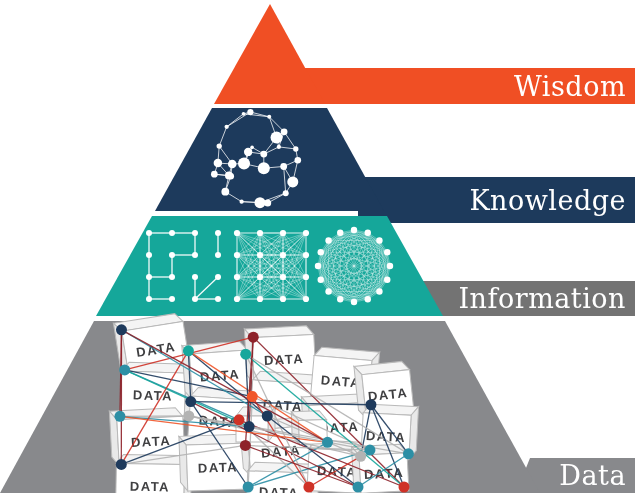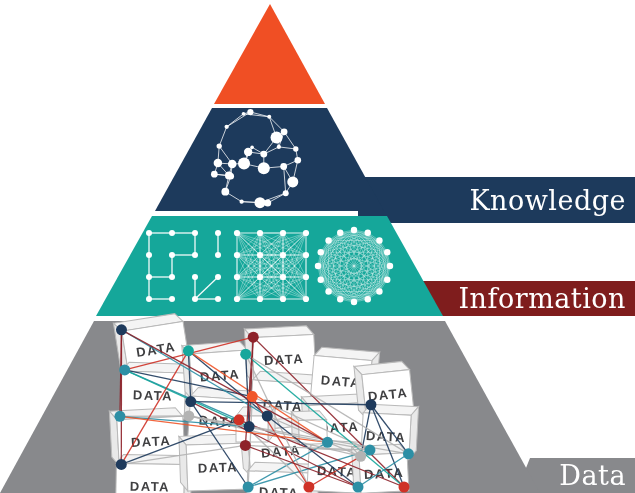--- a/index.html
+++ b/index.html
@@ -32,24 +32,27 @@
     clip-path:polygon(56px 0,291px 0,100% 100%,0 100%);}
   #trap-data{left:0;top:321px;width:540px;height:172px;
     clip-path:polygon(94px 0,445px 0,100% 100%,0 100%);}
   #scene{position:absolute;left:0;top:0;z-index:3;pointer-events:none;}
 </style>
 </head>
 <body>
 
 <div class="canvas">
 
+  <div class="bar dots" id="bar-wisdom" style="background: rgb(240, 79, 36);">
+    <span class="label">Wisdom</span>
+  </div>
   <div class="bar dots" id="bar-knowledge" style="background: rgb(29, 58, 92);">
     <span class="label">Knowledge</span>
   </div>
-  <div class="bar dots" id="bar-information" style="background: #7f1d1d;">
+  <div class="bar dots" id="bar-information" style="background: #737373;">
     <span class="label">Information</span>
   </div>
   <div class="bar dots" id="bar-data" style="background: rgb(136, 137, 140);">
     <span class="label">Data</span>
   </div>
 
   <div class="trap dots" id="trap-wisdom" style="background: rgb(240, 79, 36);"></div>
   <div class="trap dots" id="trap-knowledge" style="background: rgb(29, 58, 92);"></div>
   <div class="trap dots" id="trap-information" style="background: rgb(21, 167, 154);"></div>
   <div class="trap dots" id="trap-data" style="background: rgb(136, 137, 140);"></div>

